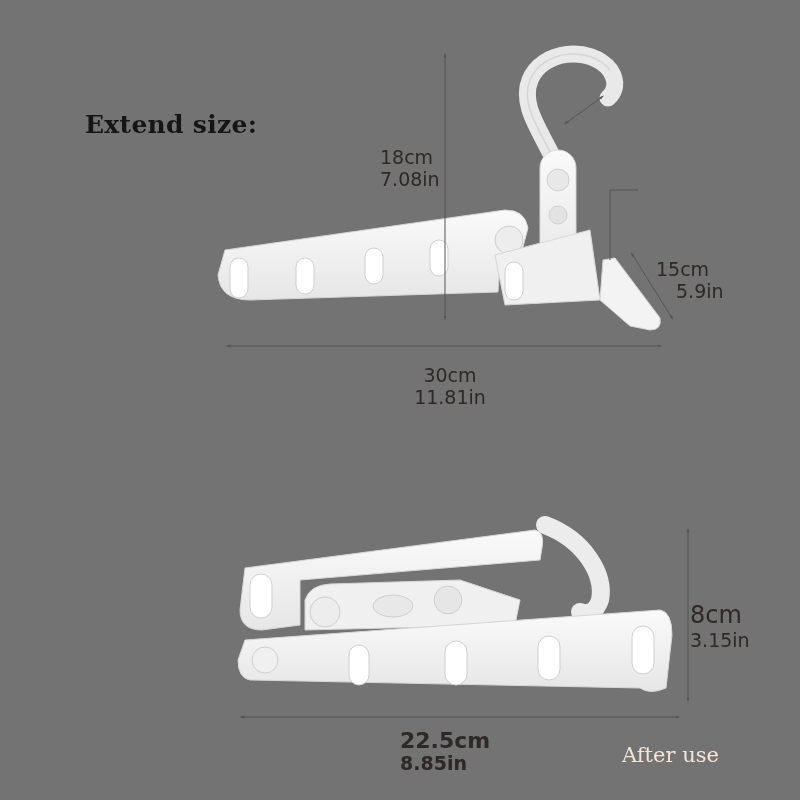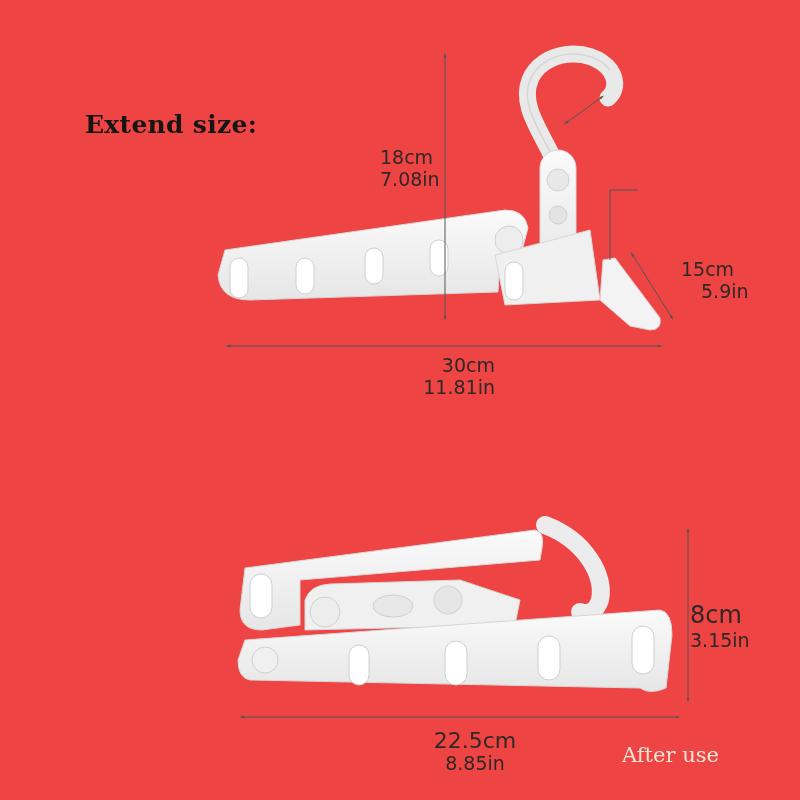--- a/index.html
+++ b/index.html
@@ -1,16 +1,16 @@
 <!DOCTYPE html>
 <html><head>
 <meta charset="utf-8">
 <style>
   html,body{margin:0;padding:0;background:#ffffff;}
-  #stage{position:relative;width:800px;height:800px;background:#ef4444;overflow:hidden;
+  #stage{position:relative;width:800px;height:800px;background:#737373;overflow:hidden;
     font-family:"DejaVu Sans","Liberation Sans",sans-serif;color:#2a2522;}
   .heading{position:absolute;font-family:"DejaVu Serif","Liberation Serif",serif;font-weight:bold;
     font-size:25px;color:#151515;letter-spacing:0.3px;white-space:nowrap;}
   .dim{position:absolute;white-space:nowrap;color:#2e2826;line-height:1.15;}
   .dim .cm{display:block;font-size:19px;}
   .dim .in{display:block;font-size:19px;}
   .watermark{position:absolute;font-family:"DejaVu Serif","Liberation Serif",serif;
     font-size:21px;color:#f6e6d6;white-space:nowrap;}
   svg{position:absolute;left:0;top:0;}
 </style>
@@ -88,32 +88,32 @@
       <line x1="242" y1="717" x2="678" y2="717" marker-start="url(#arr)" marker-end="url(#arr)"></line>
     </g>
   </svg>
 
   <div class="heading" style="left:85px;top:110px;">Extend size:</div>
 
   <div class="dim" style="left:380px;top:147px;text-align:left;">
     <span class="cm">18cm</span>
     <span class="in">7.08in</span>
   </div>
-  <div class="dim" style="left:656px;top:259px;margin-left:25px;">
+  <div class="dim" style="left:656px;top:259px;">
     <span class="cm">15cm</span>
     <span class="in" style="margin-left:20px;">5.9in</span>
   </div>
-  <div class="dim" style="left:405px;top:355px;text-align:right;width:90px;">
+  <div class="dim" style="left:405px;top:365px;text-align:center;width:90px;">
     <span class="cm">30cm</span>
     <span class="in">11.81in</span>
   </div>
 
   <div class="dim" style="left:690px;top:602px;">
     <span class="cm" style="font-size:24px;">8cm</span>
     <span class="in">3.15in</span>
   </div>
-  <div class="dim" style="left:420px;top:728px;text-align:center;width:110px;">
+  <div class="dim" style="left:400px;top:728px;text-align:left;width:110px;font-weight:bold;">
     <span class="cm" style="font-size:22px;">22.5cm</span>
     <span class="in">8.85in</span>
   </div>
 
   <div class="watermark" style="left:622px;top:743px;">After use</div>
 </div>
 
 </body></html>

